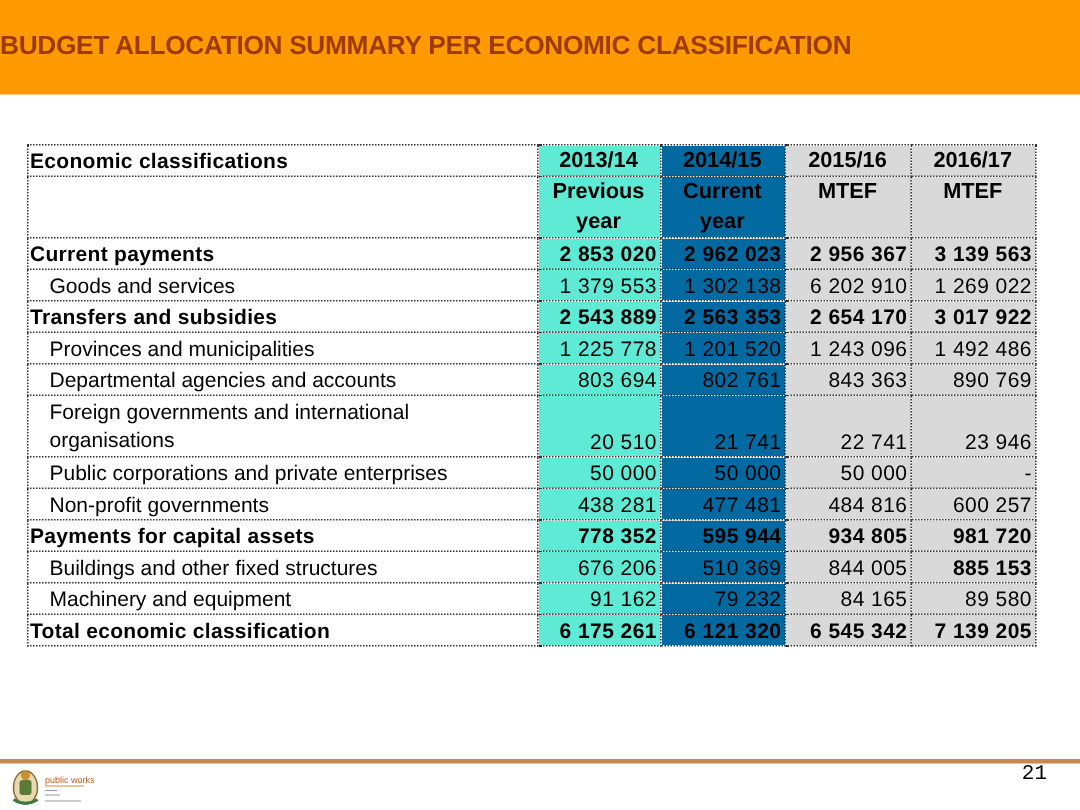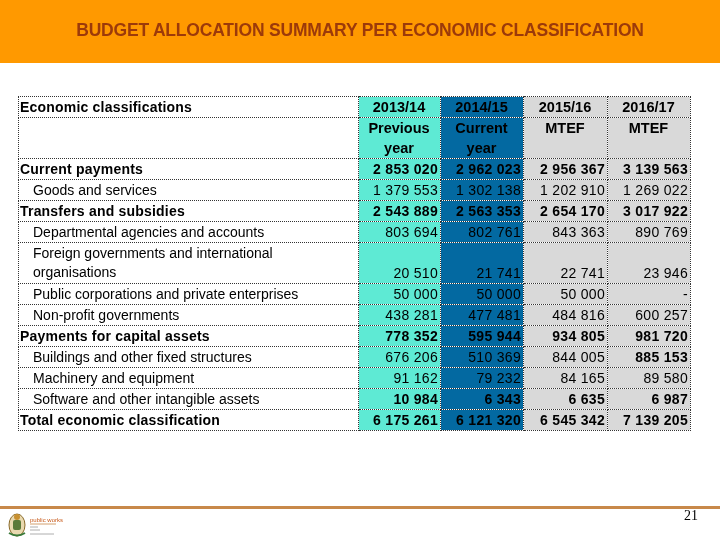--- a/index.html
+++ b/index.html
@@ -4,21 +4,21 @@
 <style>
   * { box-sizing: border-box; margin: 0; padding: 0; }
   html, body { width: 720px; height: 540px; background: #ffffff; overflow: hidden; }
   body { position: relative; font-family: "Liberation Sans", sans-serif; color: #000; }
 
   .title-bar {
     position: absolute; left: 0; top: 0; width: 720px; height: 63px;
     background: #ff9900;
   }
   .title-text {
-    position: absolute; left: 0; top: 20px; width: 720px; text-align: center;
+    position: absolute; left: 0; top: 20px; width: 720px; 
     font-family: "Liberation Sans", sans-serif; font-weight: bold; font-size: 17.5px;
     letter-spacing: -0.2px; color: #9c3a0a;
   }
 
   .table-wrap { position: absolute; left: 18px; top: 96px; width: 672px; }
   table { border-collapse: collapse; table-layout: fixed; width: 672px; }
   col.c-label { width: 340px; }
   col.c-y1 { width: 82px; }
   col.c-y2 { width: 83px; }
   col.c-y3 { width: 84px; }
@@ -40,21 +40,21 @@
   .col-prev { background: #5eead4; }
   .col-cur { background: #0369a1; }
   .col-mtef { background: #d9d9d9; margin-top: 22px; }
 
   .footer-line {
     position: absolute; left: 0; top: 506px; width: 720px; height: 3px;
     background: #c8894a;
   }
   .logo { position: absolute; left: 6px; top: 511px; width: 60px; height: 28px; }
   .page-number {
-    position: absolute; right: 22px; top: 508px; font-family: Liberation Serif, serif;
+    position: absolute; right: 22px; top: 508px; font-family: Liberation Mono, monospace;
     font-size: 14px; color: #000;
   }
 </style>
 </head>
 <body>
 
 <div class="title-bar">
   <div class="title-text">BUDGET ALLOCATION SUMMARY PER ECONOMIC CLASSIFICATION</div>
 </div>
 
@@ -98,31 +98,38 @@
           <td class="lbl bold">Current payments</td>
           <td class="num col-prev bold">2 853 020</td>
           <td class="num col-cur bold">2 962 023</td>
           <td class="num col-mtef bold">2 956 367</td>
           <td class="num col-mtef bold">3 139 563</td>
         </tr>
         <tr>
           <td class="lbl sub">Goods and services</td>
           <td class="num col-prev">1 379 553</td>
           <td class="num col-cur">1 302 138</td>
-          <td class="num col-mtef">1 202 910</td>
+          <td class="num col-mtef">6 202 910</td>
           <td class="num col-mtef">1 269 022</td>
         </tr>
         <tr>
           <td class="lbl bold">Transfers and subsidies</td>
           <td class="num col-prev bold">2 543 889</td>
           <td class="num col-cur bold">2 563 353</td>
           <td class="num col-mtef bold">2 654 170</td>
           <td class="num col-mtef bold">3 017 922</td>
         </tr>
         <tr>
+          <td class="lbl sub">Provinces and municipalities</td>
+          <td class="num col-prev">1 225 778</td>
+          <td class="num col-cur">1 201 520</td>
+          <td class="num col-mtef">1 243 096</td>
+          <td class="num col-mtef">1 492 486</td>
+        </tr>
+        <tr>
           <td class="lbl sub">Departmental agencies and accounts</td>
           <td class="num col-prev">803 694</td>
           <td class="num col-cur">802 761</td>
           <td class="num col-mtef">843 363</td>
           <td class="num col-mtef">890 769</td>
         </tr>
         <tr>
           <td class="lbl sub wrap" style="height: 41px; padding-right: 18px;">Foreign governments and international organisations</td>
           <td class="num col-prev" style="vertical-align: bottom;">20 510</td>
           <td class="num col-cur" style="vertical-align: bottom;">21 741</td>
@@ -156,27 +163,20 @@
           <td class="num col-cur">510 369</td>
           <td class="num col-mtef">844 005</td>
           <td class="num col-mtef bold">885 153</td>
         </tr>
         <tr>
           <td class="lbl sub">Machinery and equipment</td>
           <td class="num col-prev">91 162</td>
           <td class="num col-cur">79 232</td>
           <td class="num col-mtef">84 165</td>
           <td class="num col-mtef">89 580</td>
-        </tr>
-        <tr>
-          <td class="lbl sub">Software and other intangible assets</td>
-          <td class="num col-prev bold">10 984</td>
-          <td class="num col-cur bold">6 343</td>
-          <td class="num col-mtef bold">6 635</td>
-          <td class="num col-mtef bold">6 987</td>
         </tr>
         <tr>
           <td class="lbl bold">Total economic classification</td>
           <td class="num col-prev bold">6 175 261</td>
           <td class="num col-cur bold">6 121 320</td>
           <td class="num col-mtef bold">6 545 342</td>
           <td class="num col-mtef bold">7 139 205</td>
         </tr>
       </tbody>
   </table>

